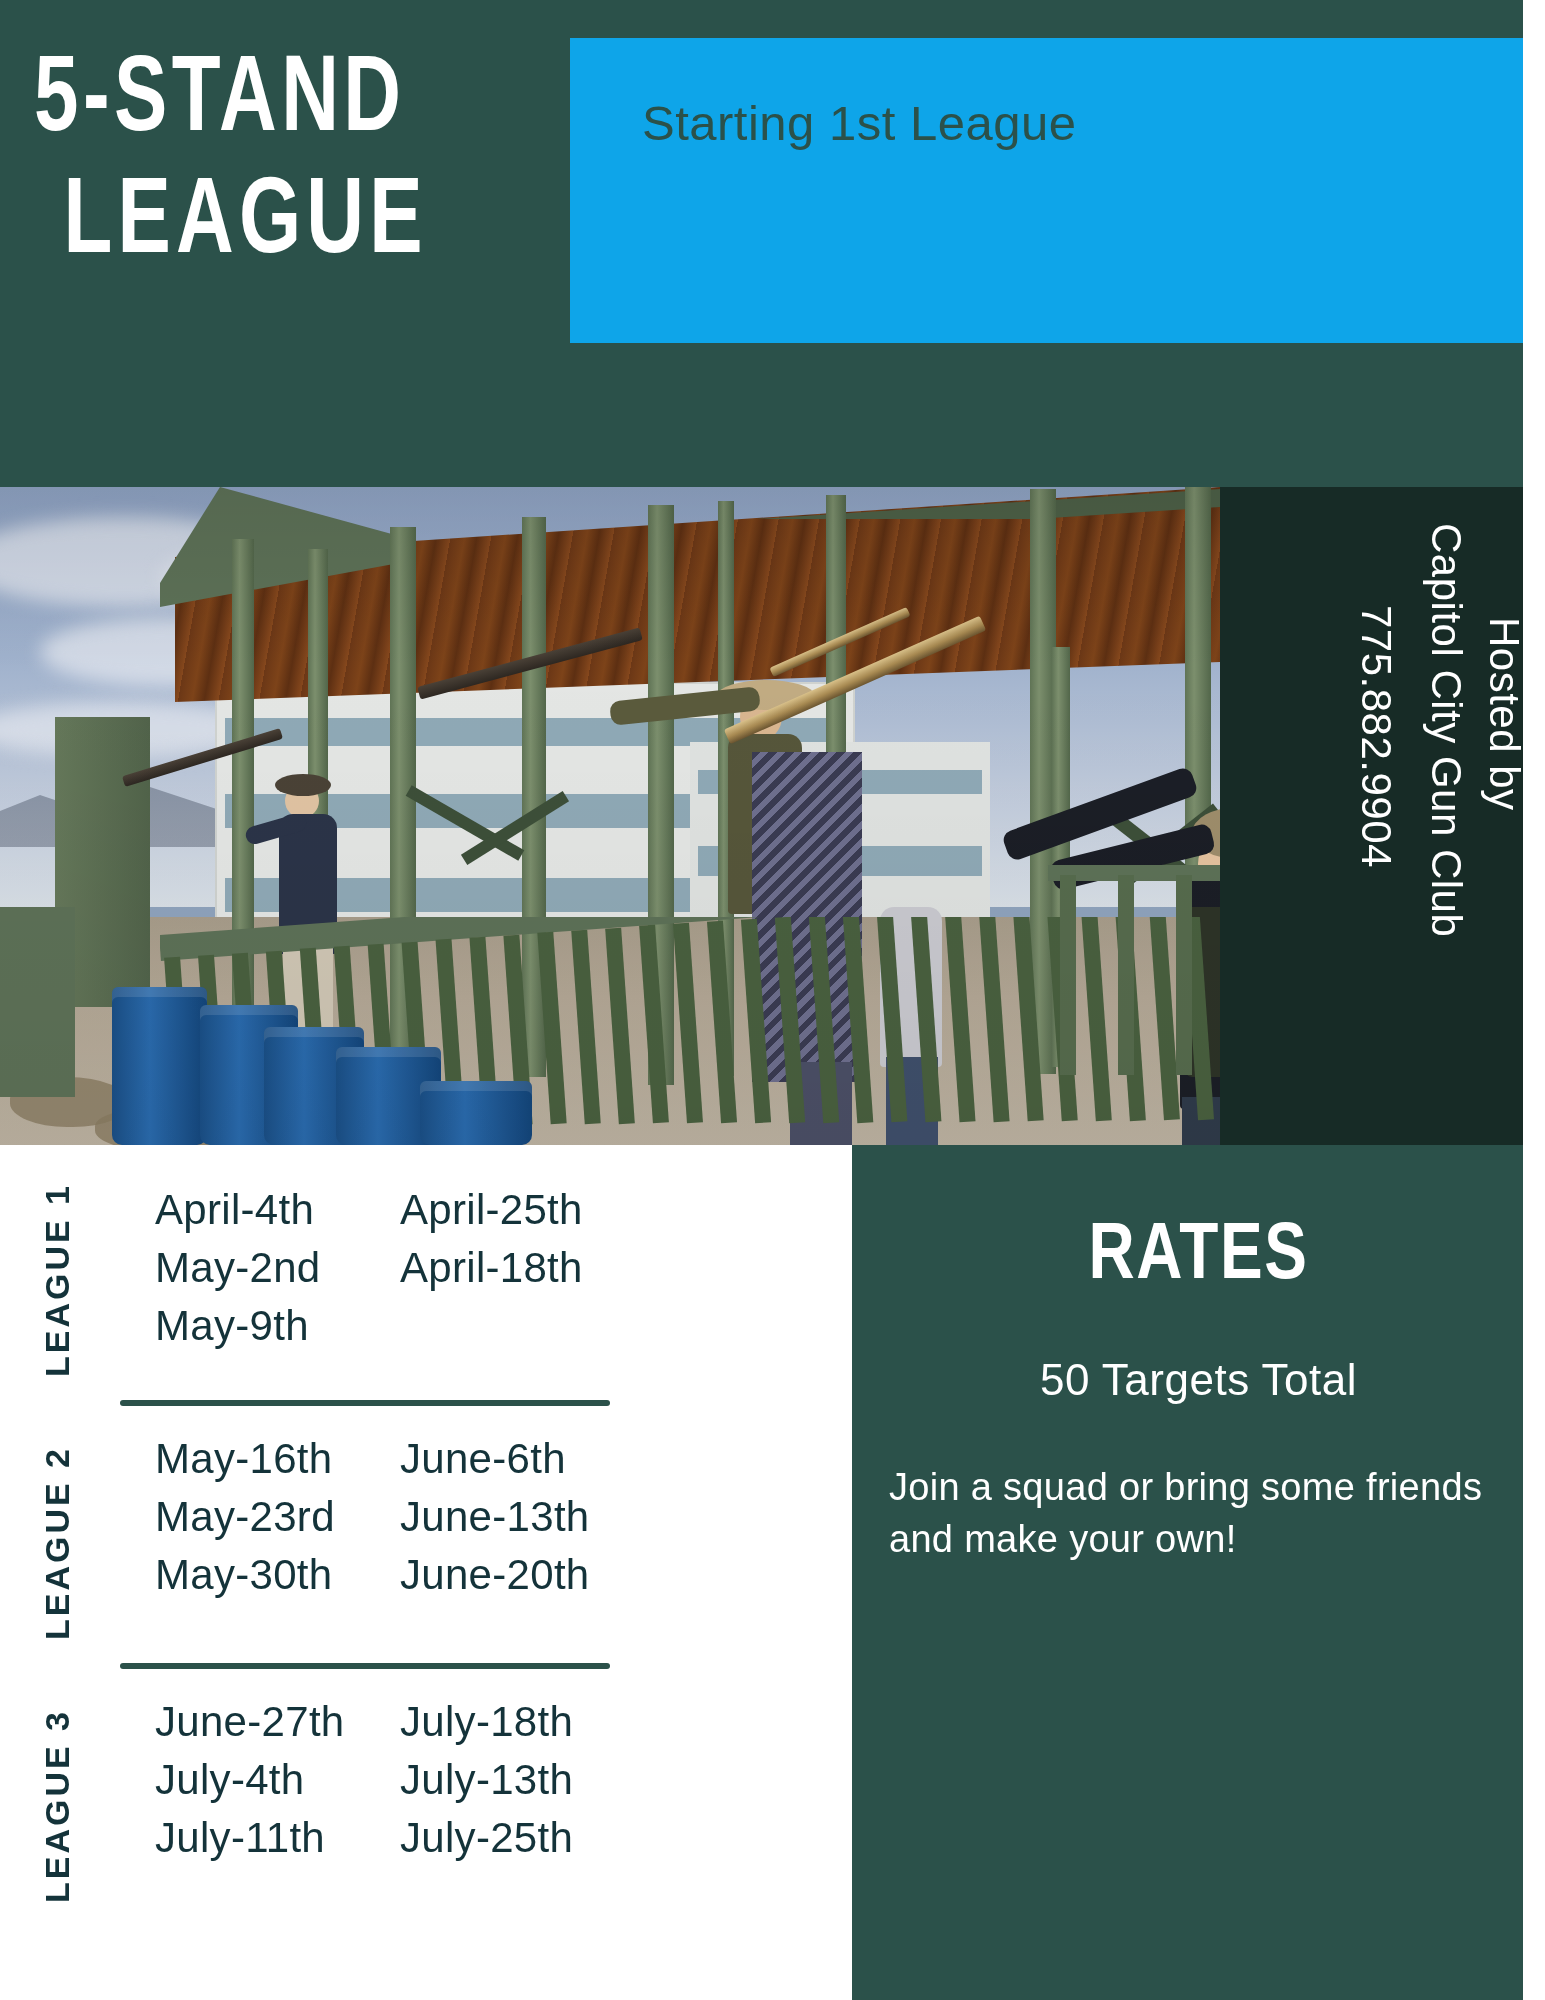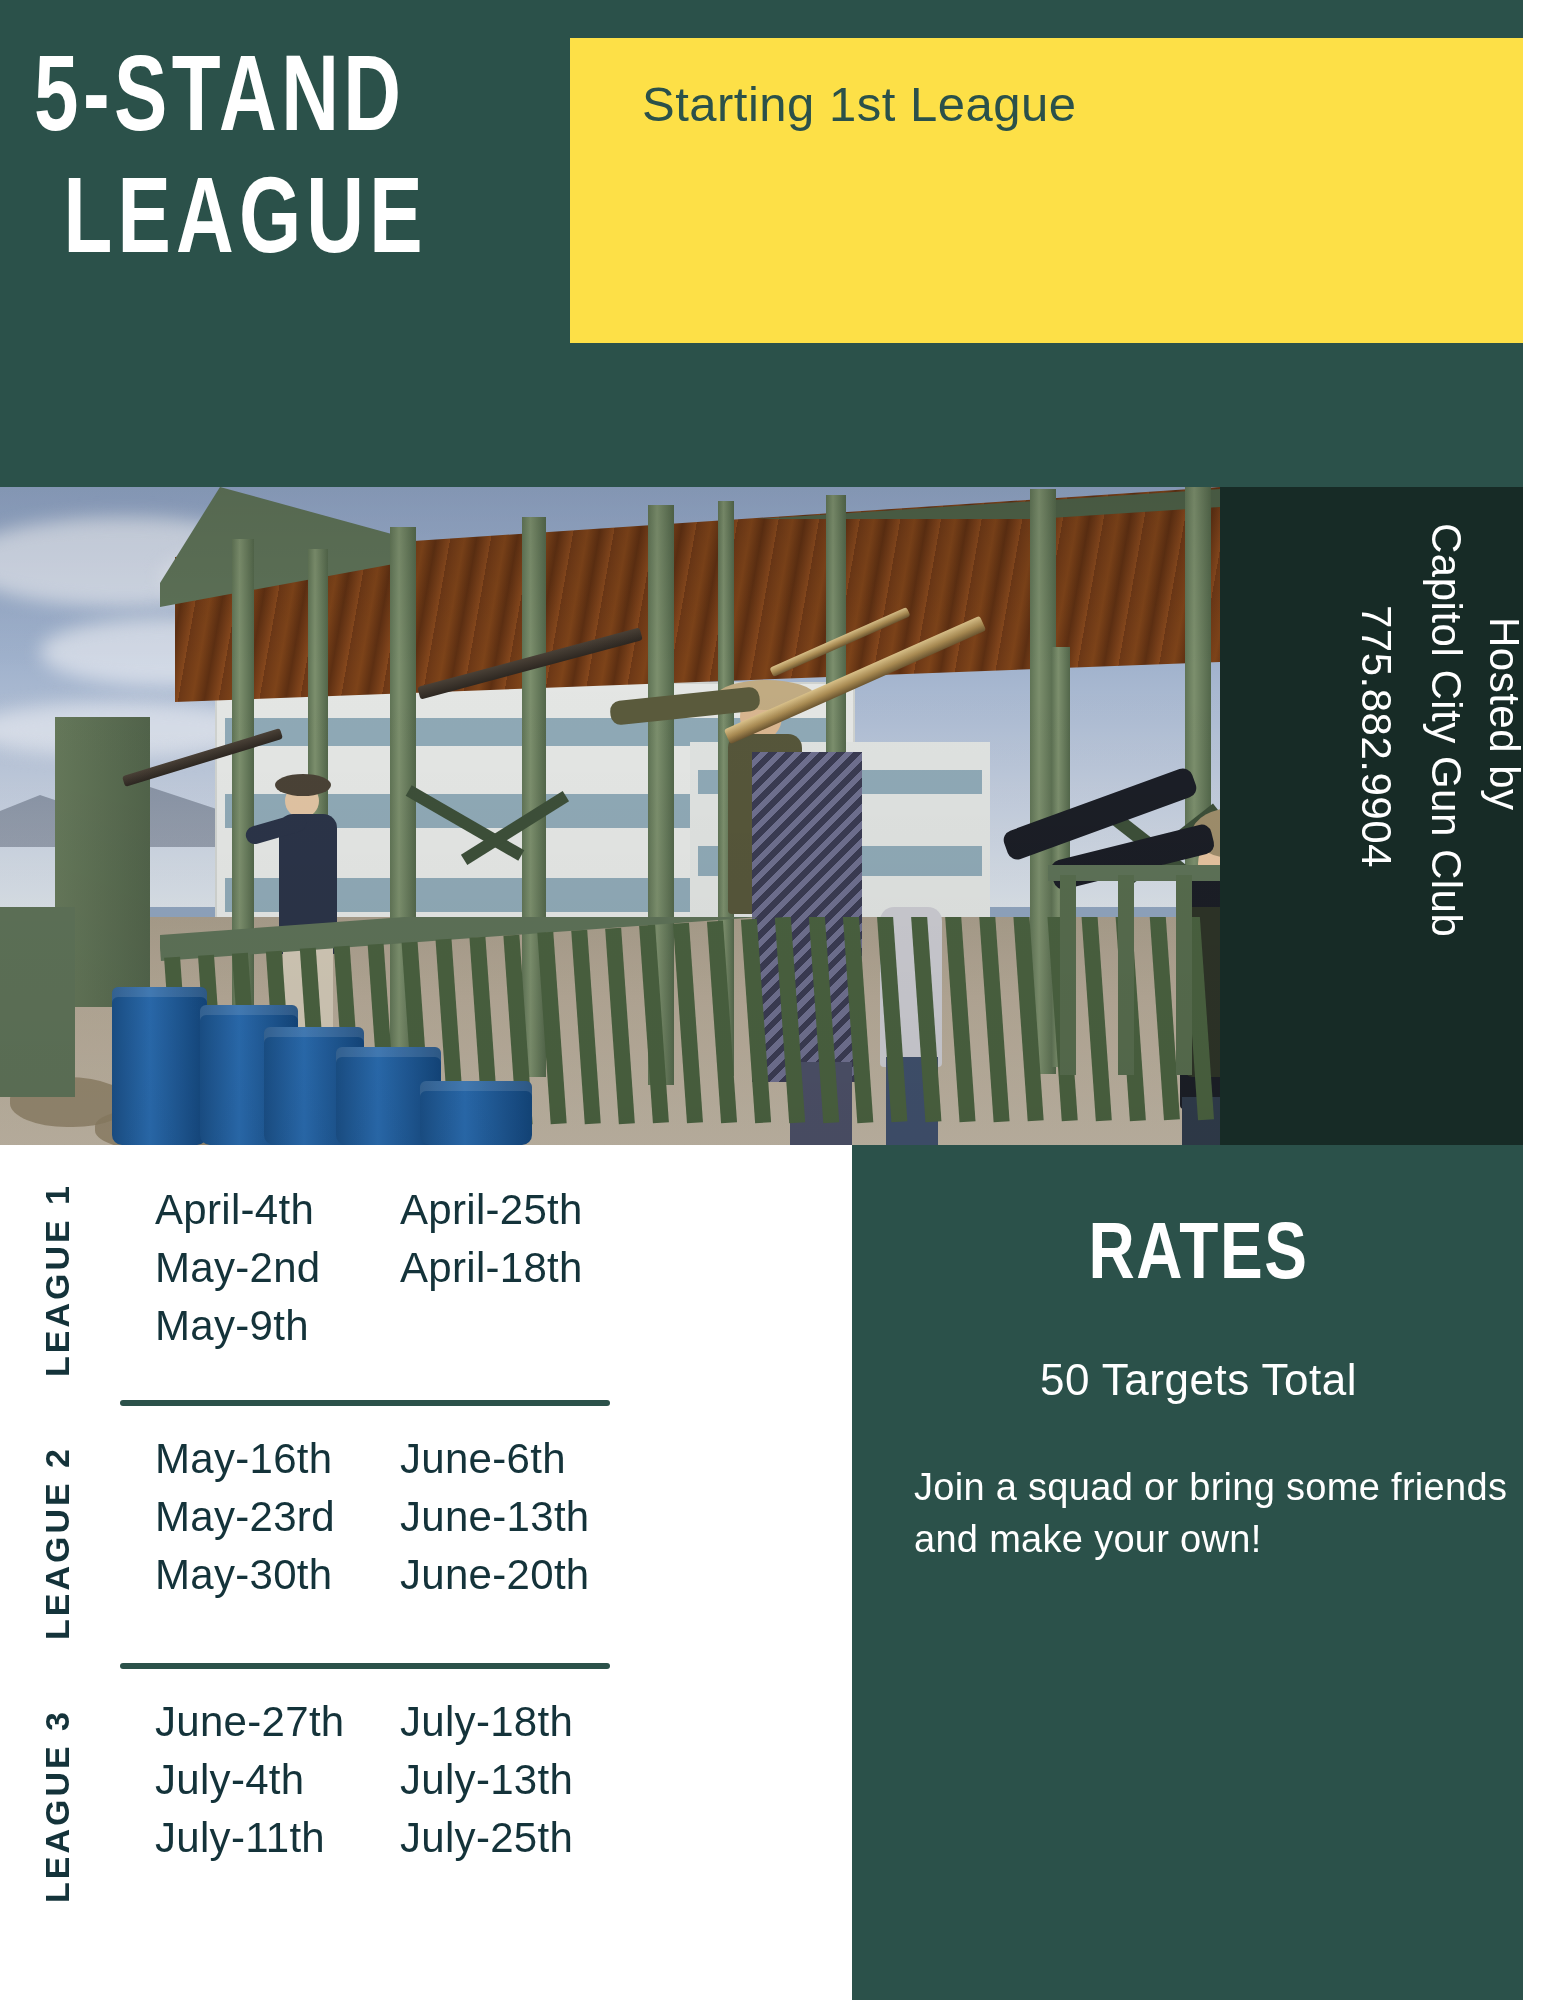--- a/index.html
+++ b/index.html
@@ -48,23 +48,23 @@
     letter-spacing: 7px;
     padding-left: 40px;
   }
 
   .header-card {
     position: absolute;
     left: 570px;
     top: 38px;
     width: 975px;
     height: 305px;
-    background: #fde047;
+    background: #0ea5e9;
     box-sizing: border-box;
-    padding: 33px 0 0 72px;
+    padding: 52px 0 0 72px;
   }
   .header-card-line {
     color: #2b514a;
     font-size: 49px;
     line-height: 1.38;
     font-weight: 400;
     letter-spacing: 0.5px;
     white-space: nowrap;
   }
 
@@ -257,21 +257,21 @@
     font-size: 44px;
     text-align: center;
     margin-top: 58px;
     letter-spacing: 0.5px;
   }
   .rate-note {
     color: #ffffff;
     font-size: 38px;
     line-height: 1.38;
     margin: 56px 0 0 0;
-    padding-left: 62px;
+    padding-left: 37px;
     padding-right: 28px;
     letter-spacing: 0.3px;
   }
 
   
   .schedule {
     position: absolute;
     left: 0; top: 0;
     width: 852px; height: 855px;
   }

